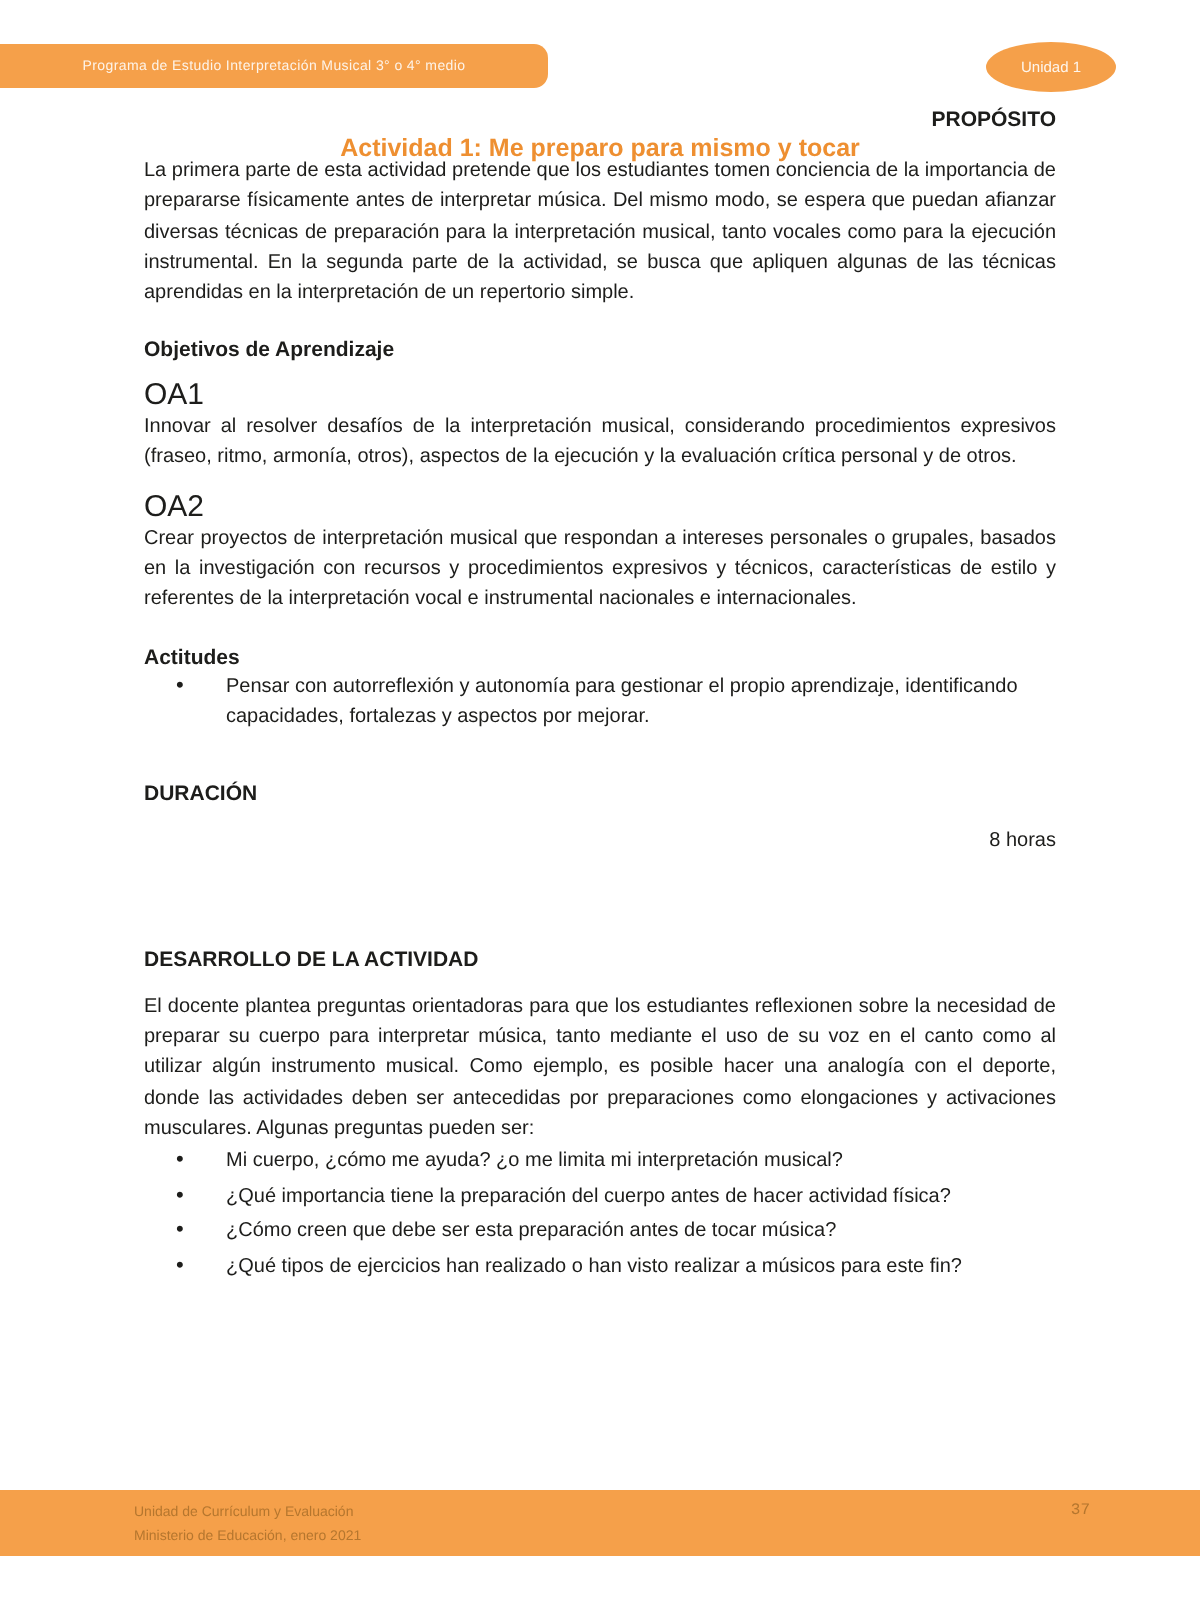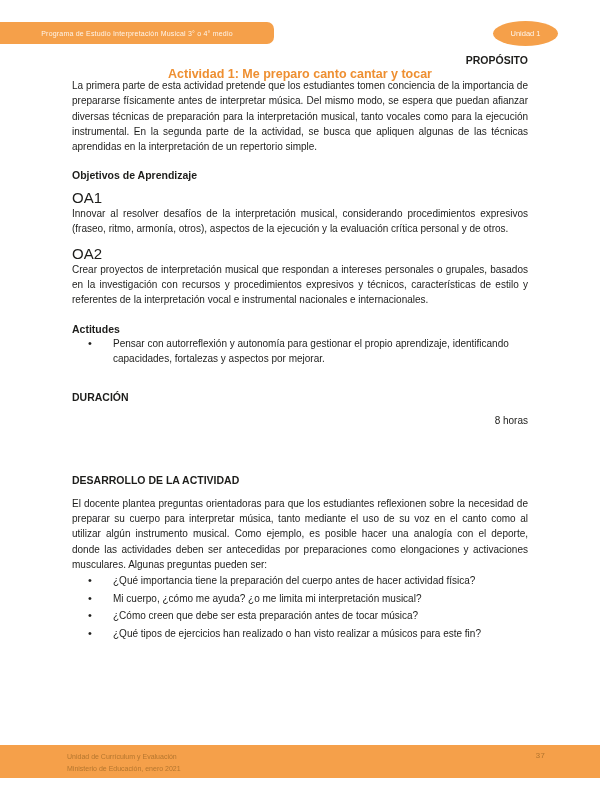--- a/index.html
+++ b/index.html
@@ -138,21 +138,21 @@
 <div class="page">
 
   <div class="header-bar">
     <span class="bar-label">Programa de Estudio Interpretación Musical 3° o 4° medio</span>
   </div>
 
   <div class="unit-badge">
     <span class="badge-label">Unidad 1</span>
   </div>
 
-  <div class="doc-title">Actividad 1: Me preparo canto cantar y tocar</div>
+  <div class="doc-title">Actividad 1: Me preparo para mismo y tocar</div>
 
   <div class="content">
 
     <h3 class="section-heading h-proposito">PROPÓSITO</h3>
     <p class="body-text p-proposito">La primera parte de esta actividad pretende que los estudiantes tomen conciencia de la importancia de prepararse físicamente antes de interpretar música. Del mismo modo, se espera que puedan afianzar diversas técnicas de preparación para la interpretación musical, tanto vocales como para la ejecución instrumental. En la segunda parte de la actividad, se busca que apliquen algunas de las técnicas aprendidas en la interpretación de un repertorio simple.</p>
 
     <h3 class="section-heading h-objetivos">Objetivos de Aprendizaje</h3>
     <p class="oa-label oa1-label">OA1</p>
     <p class="body-text">Innovar al resolver desafíos de la interpretación musical, considerando procedimientos expresivos (fraseo, ritmo, armonía, otros), aspectos de la ejecución y la evaluación crítica personal y de otros.</p>
     <p class="oa-label oa2-label">OA2</p>
@@ -162,22 +162,22 @@
     <ul class="bullet-list ul-actitudes">
       <li>Pensar con autorreflexión y autonomía para gestionar el propio aprendizaje, identificando capacidades, fortalezas y aspectos por mejorar.</li>
     </ul>
 
     <h3 class="section-heading h-duracion">DURACIÓN</h3>
     <p class="body-text p-duracion">8 horas</p>
 
     <h3 class="section-heading h-desarrollo">DESARROLLO DE LA ACTIVIDAD</h3>
     <p class="body-text p-desarrollo">El docente plantea preguntas orientadoras para que los estudiantes reflexionen sobre la necesidad de preparar su cuerpo para interpretar música, tanto mediante el uso de su voz en el canto como al utilizar algún instrumento musical. Como ejemplo, es posible hacer una analogía con el deporte, donde las actividades deben ser antecedidas por preparaciones como elongaciones y activaciones musculares. Algunas preguntas pueden ser:</p>
     <ul class="bullet-list ul-desarrollo">
+      <li>Mi cuerpo, ¿cómo me ayuda? ¿o me limita mi interpretación musical?</li>
       <li>¿Qué importancia tiene la preparación del cuerpo antes de hacer actividad física?</li>
-      <li>Mi cuerpo, ¿cómo me ayuda? ¿o me limita mi interpretación musical?</li>
       <li>¿Cómo creen que debe ser esta preparación antes de tocar música?</li>
       <li>¿Qué tipos de ejercicios han realizado o han visto realizar a músicos para este fin?</li>
     </ul>
 
   </div>
 
   <div class="footer-bar">
     <div class="footer-left">
       <div>Unidad de Currículum y Evaluación</div>
       <div>Ministerio de Educación, enero 2021</div>

